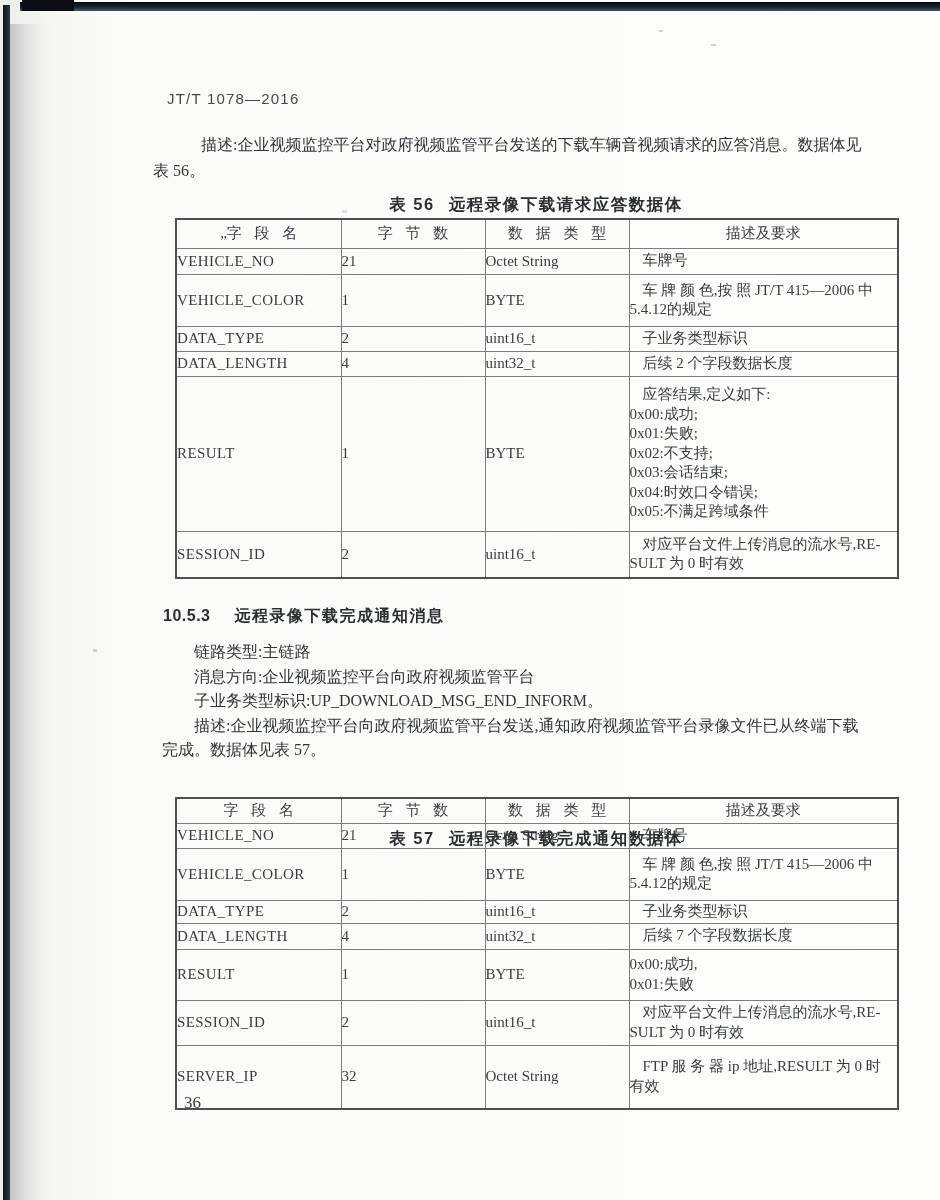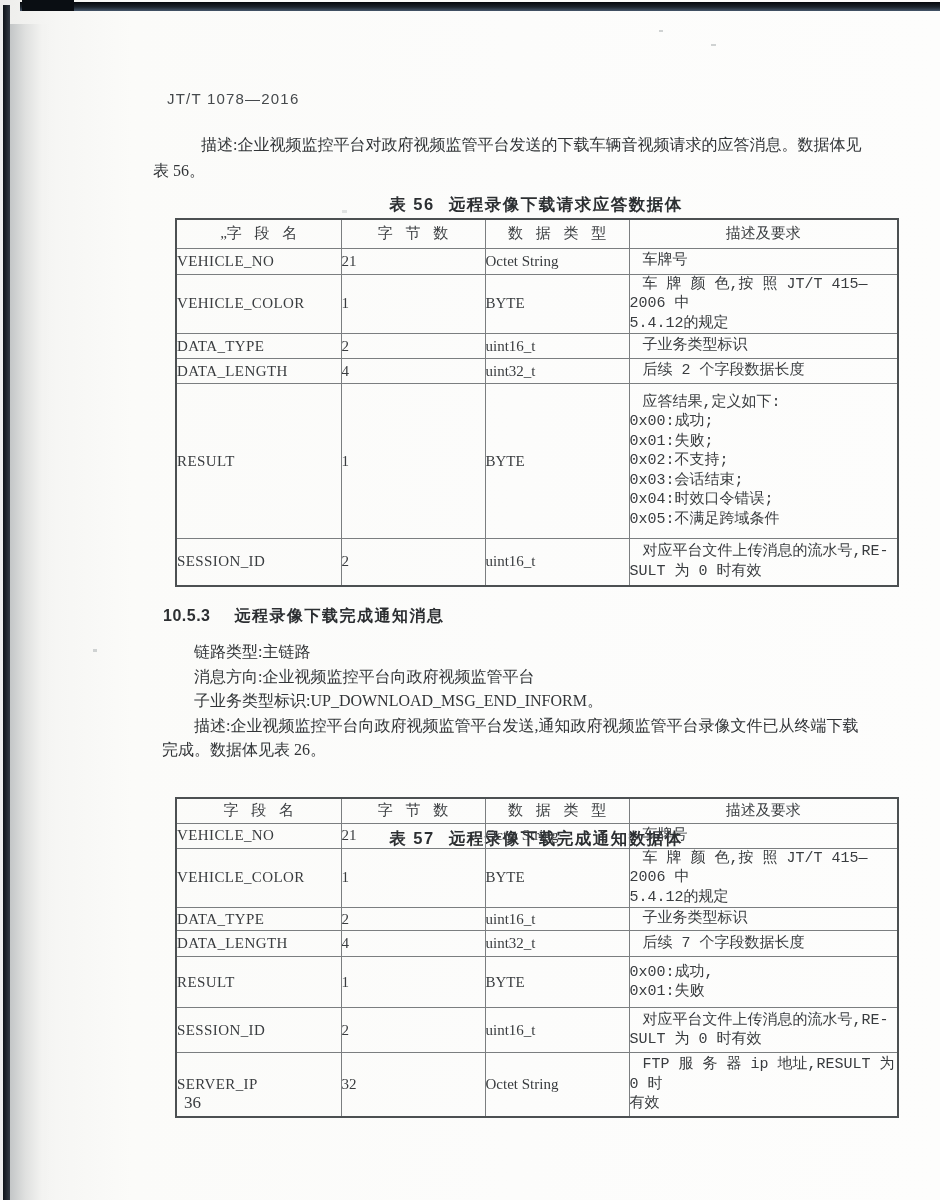--- a/index.html
+++ b/index.html
@@ -43,21 +43,21 @@
   #t56{top:218px;}
   #t57{top:797px;}
   .dt th,.dt td{border:1px solid #7b7e80;padding:0;vertical-align:middle;
     font-weight:normal;overflow:hidden;}
   .dt col.c1{width:165px;} .dt col.c2{width:144px;}
   .dt col.c3{width:144px;} .dt col.c4{width:269px;}
   .dt th{font-size:15px;color:#3b3e41;word-spacing:9px;text-align:center;margin-top:36px;}
   .cell-field{padding-left:13px;letter-spacing:0.4px;}
   .cell-bytes,.cell-type{}
   .cell-desc{padding:4px 8px 4px 10px;}
-  .dline{line-height:19.5px;font-family:Liberation Mono, monospace;}
+  .dline{line-height:19.5px;}
   .cell-desc .dline:first-child{text-indent:13px;}
   #t56 thead tr{height:29px;}
   #t56 tbody tr:nth-child(1){height:26px;}
   #t56 tbody tr:nth-child(2){height:52px;}
   #t56 tbody tr:nth-child(3){height:25px;}
   #t56 tbody tr:nth-child(4){height:25px;}
   #t56 tbody tr:nth-child(5){height:155px;}
   #t56 tbody tr:nth-child(6){height:47px;}
   #t57 thead tr{height:25px;}
   #t57 tbody tr:nth-child(1){height:25px;}
@@ -174,21 +174,21 @@
 
   <div class="sec-heading">
     <span>10.5.3</span><span class="sec-title">远程录像下载完成通知消息</span>
   </div>
 
   <div class="para sec-body">
     <div class="line ind">链路类型:主链路</div>
     <div class="line ind">消息方向:企业视频监控平台向政府视频监管平台</div>
     <div class="line ind">子业务类型标识:UP_DOWNLOAD_MSG_END_INFORM。</div>
     <div class="line ind">描述:企业视频监控平台向政府视频监管平台发送,通知政府视频监管平台录像文件已从终端下载</div>
-    <div class="line">完成。数据体见表 26。</div>
+    <div class="line">完成。数据体见表 57。</div>
   </div>
 
   <div class="tbl-title t57title">
     <span>表 57</span><span class="gap">远程录像下载完成通知数据体</span>
   </div>
 
   <table class="dt" id="t57">
     <colgroup>
         <col class="c1">
         <col class="c2">

